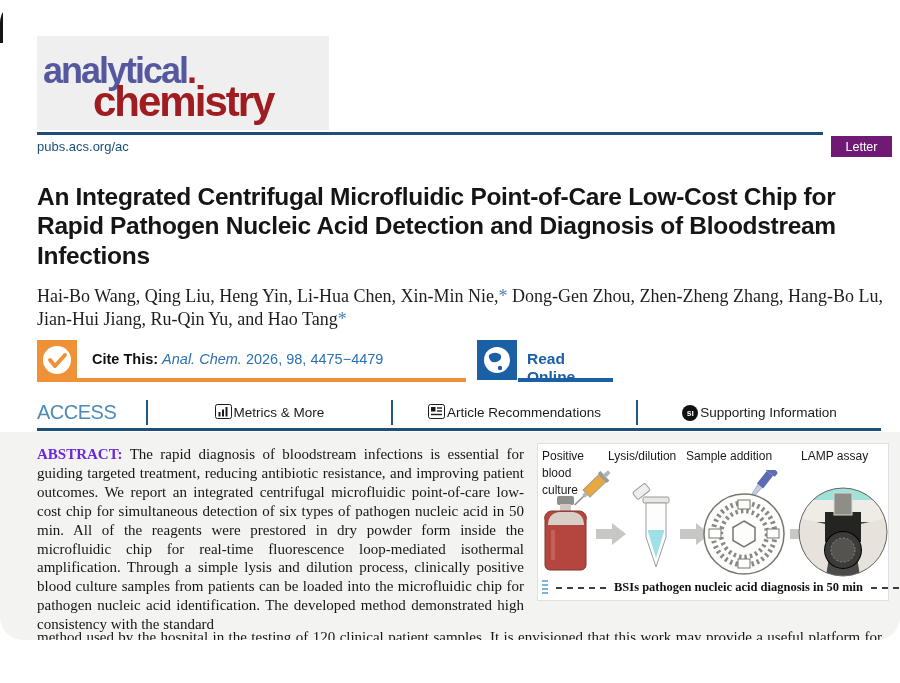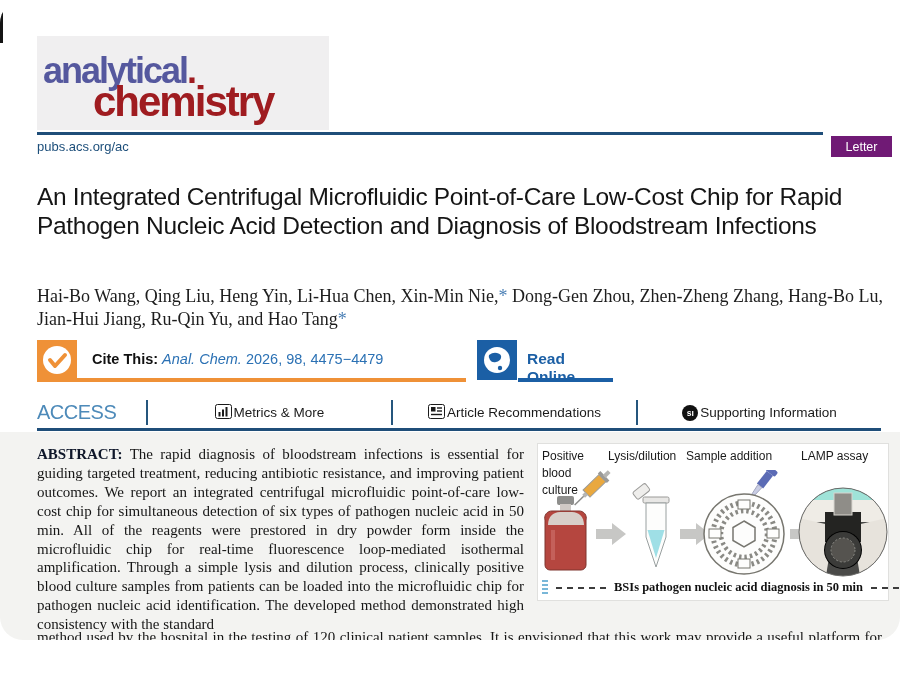--- a/index.html
+++ b/index.html
@@ -17,21 +17,21 @@
              letter-spacing:-2px; color:#55589e; }
   .logo-dot { color:#9f1c20; }
   .logo-w2 { position:absolute; left:56px; top:42px; font-size:42px; font-weight:bold;
              letter-spacing:-2px; color:#9f1c20; }
   .mast-rule { position:absolute; left:37px; top:132px; width:786px; height:3px; background:#1f4e79; }
   .site-link { position:absolute; left:37px; top:139px; font-size:13px; color:#1c4e7a; }
   .type-badge { position:absolute; left:820px; top:136px; width:61px; height:21px; background:#701a75;
                 color:#fff; font-size:12.5px; display:flex; align-items:center; justify-content:center;margin-left:11px; }
 
   
-  .title { position:absolute; left:37px; top:182px; width:848px; font-size:24.5px; font-weight:normal;
+  .title { position:absolute; left:37px; top:182px; width:848px; font-size:24.5px; font-weight:bold;
            letter-spacing:-0.3px; line-height:1.2; color:#151515; }
   .authors { position:absolute; left:37px; top:285px; width:852px; font-family:"Liberation Serif", serif;
              font-size:18px; line-height:23px; color:#1d1d1d; }
   .star { color:#4a7fb5; cursor:pointer; }
 
   
   .cite-strip { position:absolute; left:37px; top:340px; width:429px; height:42px; cursor:pointer; }
   .cite-icon { position:absolute; left:0; top:0; width:40px; height:40px; background:#ef9137; }
   .cite-text { position:absolute; left:55px; top:11px; font-size:14.5px; color:#111; white-space:nowrap; }
   .cite-label { font-weight:bold; }
@@ -54,21 +54,21 @@
   .access-item { flex:1; display:flex; align-items:center; justify-content:center; gap:2px;
                  font-size:13.5px; color:#1a1a1a; cursor:pointer; }
   .si-circle { width:16px; height:16px; border-radius:50%; background:#111; color:#fff;
                font-size:8.5px; font-weight:bold; display:flex; align-items:center; justify-content:center; }
   .access-rule { position:absolute; left:37px; top:428px; width:844px; height:3px; background:#1f4e79; }
 
   
   .abstract-section { position:absolute; left:0; top:432px; width:900px; height:245px; background:#f3f3f1; }
   .abstract-col { position:absolute; left:37px; top:13px; width:487px; font-family:"Liberation Serif", serif;
                   font-size:15px; line-height:18.9px; color:#161616; text-align:justify; }
-  .abstract-label { font-weight:bold; color:#0f172a; }
+  .abstract-label { font-weight:bold; color:#6d28d9; }
   .abstract-full { position:absolute; left:37px; top:196px; width:845px; font-family:"Liberation Serif", serif;
                    font-size:15px; line-height:19px; color:#161616; text-align:justify; }
 
   
   .figure-box { position:absolute; left:537px; top:11px; width:352px; height:158px; background:#fff;
                 border:1px solid #e0e0de; }
   .fig-label { position:absolute; font-family:Liberation Sans, sans-serif; font-size:12px;
                line-height:17px; color:#1a1a1a; }
   .fig-label.s0 { left:4px;  top:4px; width:64px; }
   .fig-label.s1 { left:70px; top:4px; }

